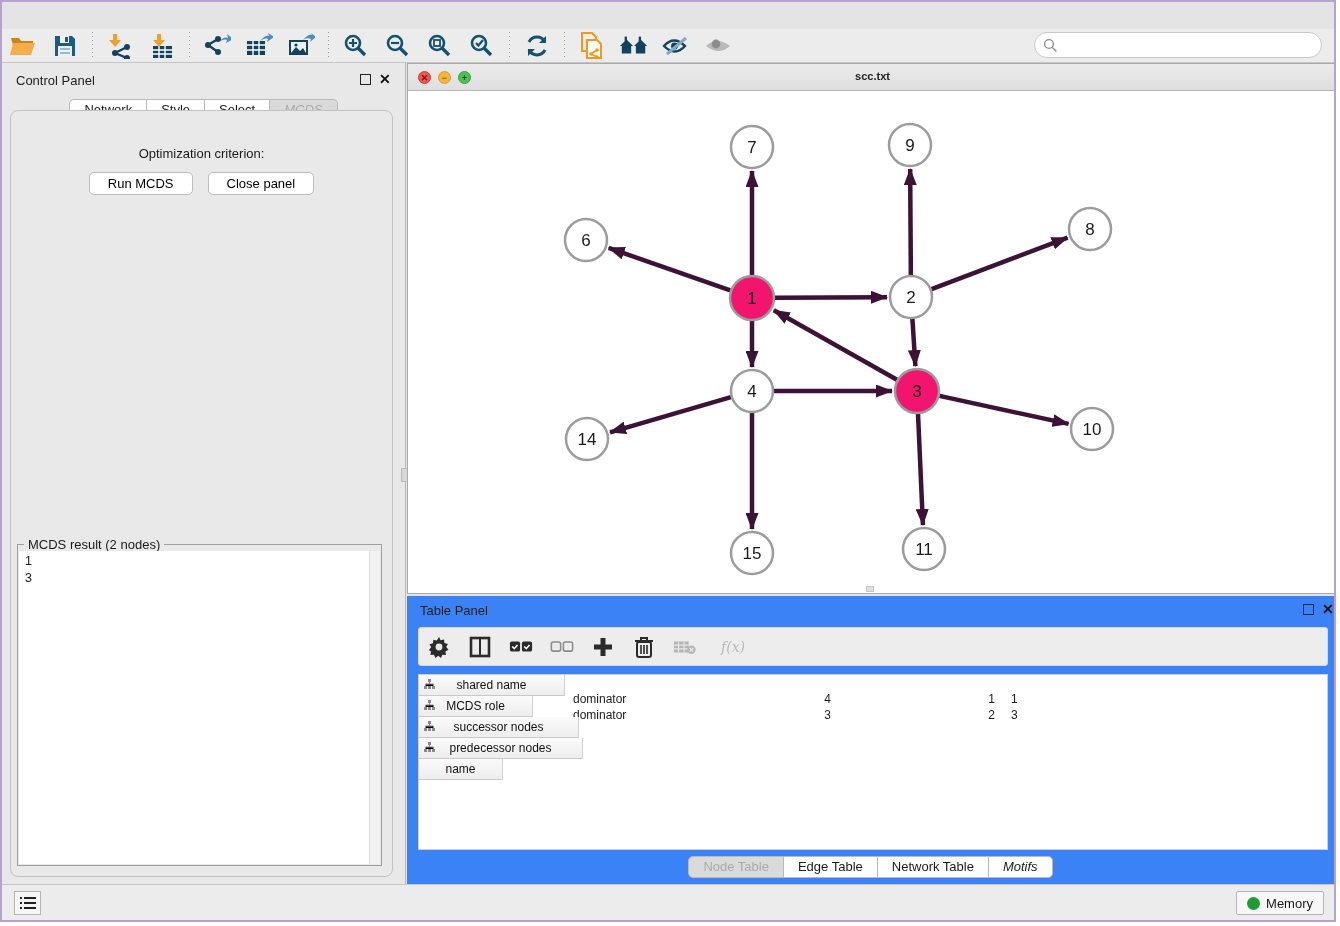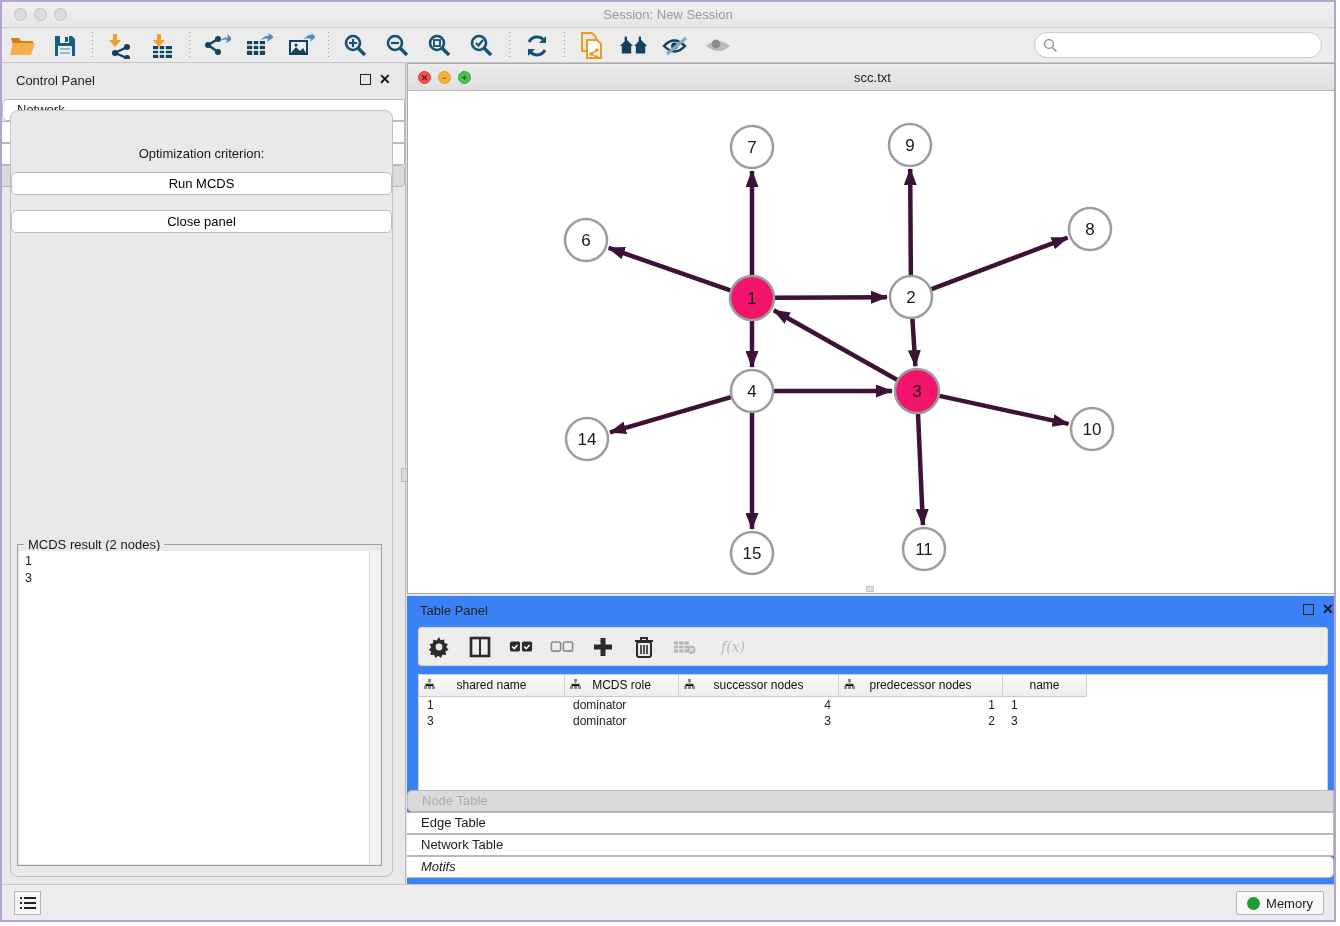--- a/index.html
+++ b/index.html
@@ -31,60 +31,60 @@
                      font-family: "Liberation Sans", sans-serif; }
 
   
   .control-panel { position: absolute; left: 0; top: 61px; width: 404px; bottom: 36px;
                    background: #e8e8e8; border-right: 1px solid #b9b9b9; }
   .panel-head { position: relative; height: 34px; }
   .panel-head .phtitle { position: absolute; left: 14px; top: 10px; font-size: 13px; color: #222; }
   .ph-float { position: absolute; top: 11px; width: 11px; height: 11px; border: 1.5px solid #222; }
   .ph-close { position: absolute; top: 8px; font-size: 14px; font-weight: bold; color: #111; line-height: 16px; }
 
-  .seg-tabs { position: absolute; left: 0; right: 0; display: flex; justify-content: center; flex-direction: column; }
+  .seg-tabs { position: absolute; left: 0; right: 0; display: flex; justify-content: center; }
   .seg-tab { height: 22px; line-height: 20px; padding: 0 14px; background: #fff;
              border: 1px solid #b9b9b9; border-left: none; font-size: 13px; }
   .seg-tab:first-child { border-left: 1px solid #b9b9b9; border-radius: 5px 0 0 5px; }
   .seg-tab:last-child { border-radius: 0 5px 5px 0; font-style: italic; }
   .seg-tab.disabled-selected { background: #dadada; color: #ababab; }
 
   .cp-box { position: absolute; left: 8px; right: 12px; top: 47px; bottom: 7px;
             border: 1px solid #c2c2c2; border-radius: 8px; background: #e9e9e9; }
   .opt-label { text-align: center; margin-top: 35px; font-size: 13px; }
   .dropdown { position: relative; margin: 12px auto 0; width: 308px; height: 24px; background: #fff;
               border: 1px solid #b9b9b9; border-radius: 5px; line-height: 22px; padding-left: 10px;
               font-size: 13px; }
   .dd-arrows { position: absolute; right: 8px; top: 3px; width: 10px; height: 18px; }
   .dd-arrows:before { content: ""; position: absolute; left: 1px; top: 1px; border: 4px solid transparent;
                       border-bottom: 5px solid #555; }
   .dd-arrows:after { content: ""; position: absolute; left: 1px; bottom: 1px; border: 4px solid transparent;
                      border-top: 5px solid #555; }
-  .cp-buttons { display: flex; justify-content: center; gap: 15px; margin-top: 11px; flex-direction: column; }
+  .cp-buttons { display: flex; justify-content: center; gap: 15px; margin-top: 11px; }
   .btn { background: #fff; border: 1px solid #bdbdbd; border-radius: 5px; height: 23px;
          padding: 0 18px; font-size: 13px; line-height: 21px; }
 
   .result-group { position: absolute; left: 6px; right: 10px; top: 433px; bottom: 10px;
                   border: 1px solid #9f9f9f; }
   .result-legend { position: absolute; left: 6px; top: -8px; background: #e9e9e9; padding: 0 4px;
                    font-size: 13px; }
   .result-list { position: absolute; left: 1px; right: 12px; top: 6px; bottom: 1px; background: #fff;
                  font-size: 12.5px; padding: 2px 0 0 6px; line-height: 17px; }
   .result-scroll { position: absolute; right: 1px; top: 6px; bottom: 1px; width: 11px;
                    background: #f2f2f2; border-left: 1px solid #ddd; }
 
   .v-splitter-handle { position: absolute; left: 399px; top: 466px; width: 8px; height: 14px;
                        background: #d8d8d8; border: 1px solid #bbb; }
 
   
   .net-window { position: absolute; left: 405px; top: 61px; width: 931px; height: 531px;
                 background: #fff; border: 1px solid #aaa; }
   .net-titlebar { position: relative; height: 27px; background: linear-gradient(#ebebeb, #dfdfdf);
                   border-bottom: 1px solid #b5b5b5; }
-  .net-title { position: absolute; left: 0; right: 0; top: 6px; text-align: center; font-size: 13px; color: #222; }
+  .net-title { position: absolute; left: 0; right: 0; top: 6px; text-align: center; font-size: 11px; color: #222; font-weight: bold; }
   .mac-dot { position: absolute; top: 7px; width: 13px; height: 13px; border-radius: 50%;
              font-size: 9px; font-weight: bold; text-align: center; line-height: 12px; }
   .mac-red { left: 10px; background: #ef5753; border: 1px solid #ce3a36; color: #7d100d; }
   .mac-yellow { left: 30px; background: #f6b43c; border: 1px solid #d89b2a; color: #92600a; }
   .mac-green { left: 50px; background: #4fc153; border: 1px solid #3ba03f; color: #11611b; }
   .net-canvas { position: absolute; left: 0; top: 27px; width: 929px; height: 502px; background: #fff; }
   .canvas-handle { position: absolute; left: 458px; bottom: 1px; width: 8px; height: 6px;
                    background: #e0e0e0; border: 1px solid #c6c6c6; }
 
   
@@ -92,21 +92,21 @@
   .tp-head { position: relative; height: 28px; }
   .tp-title { position: absolute; left: 13px; top: 7px; font-size: 13px; color: #222; }
   .tp-toolbar { position: absolute; left: 11px; right: 6px; top: 31px; height: 39px; background: #ededed;
                 border: 1px solid #d6d6d6; border-radius: 3px; display: flex; align-items: center;
                 padding-left: 8px; gap: 17px; }
   .tpi { display: flex; align-items: center; justify-content: center; width: 24px; height: 24px; }
   .fx-label { font-family: "DejaVu Serif", serif; font-style: italic; font-size: 14px; color: #b9b9b9; }
 
   .tbl { position: absolute; left: 11px; right: 6px; top: 78px; bottom: 34px; background: #fff;
          border: 1px solid #cfcfcf; overflow: hidden; }
-  .tbl-header { display: flex; height: 22px; }
+  .tbl-header { display: flex; height: 16px; flex-direction: column; }
   .th-cell { position: relative; background: linear-gradient(#fbfbfb, #ededed);
              border-right: 1px solid #d2d2d2; border-bottom: 1px solid #c9c9c9;
              font-size: 12px; text-align: center; line-height: 20px; color: #111; }
   .th-icon { position: absolute; left: 5px; top: 4px; }
   .tbl-row { display: flex; height: 16px; font-size: 12px; line-height: 16px; }
   .td { padding: 0 8px; overflow: hidden; white-space: nowrap; }
   .num { text-align: right; }
 
   .tp-tabs { position: absolute; left: 0; right: 0; bottom: 6px; display: flex; justify-content: center; }
 
@@ -118,26 +118,20 @@
   .memory-btn { position: absolute; right: 10px; top: 6px; height: 24px; background: #f7f7f7;
                 border: 1px solid #b5b5b5; border-radius: 2px; display: flex; align-items: center;
                 gap: 6px; padding: 0 10px; font-size: 13px; }
   .mem-dot { width: 13px; height: 13px; border-radius: 50%; background: #1d9e34; }
 </style>
 </head>
 <body>
 
 <div class="app">
 
-  <div class="titlebar">
-    <span class="tl-dot" style="left:12px"></span>
-    <span class="tl-dot" style="left:32px"></span>
-    <span class="tl-dot" style="left:52px"></span>
-    <div class="title">Session: New Session</div>
-  </div>
 
   <div class="toolbar">
     <span class="tb-icon">
       <svg width="28" height="24" viewBox="0 0 28 24">
           <path d="M2 4h8l2 3h12v4H4z" fill="#cc8512"></path>
           <path d="M4 9h22l-4 12H1z" fill="#f3ae4b"></path>
         </svg>
     </span>
     <span class="tb-icon">
       <svg width="24" height="24" viewBox="0 0 24 24">

